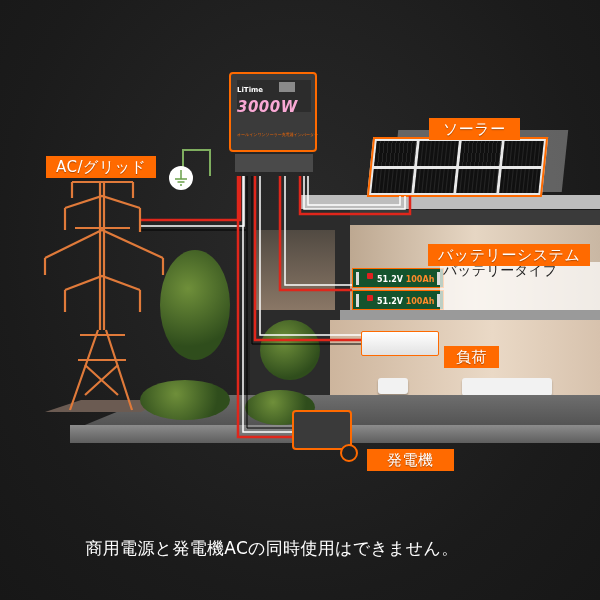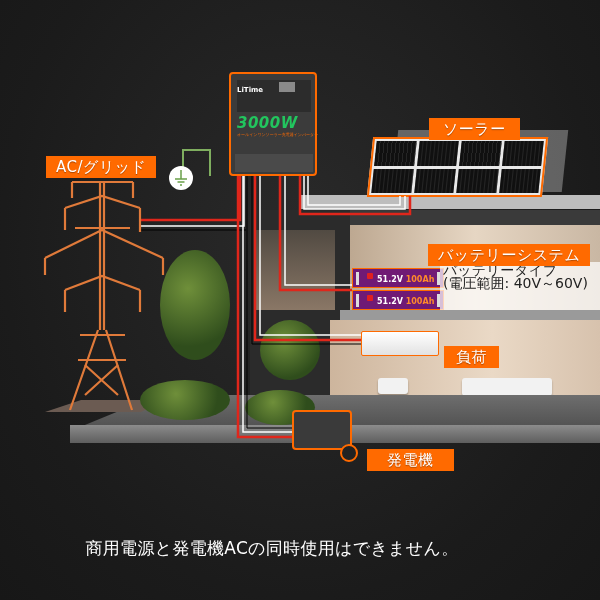--- a/index.html
+++ b/index.html
@@ -28,29 +28,29 @@
     .roof { left: 300px; top: 195px; width: 300px; height: 14px; background: #bdbdbd; }
     .lower-floor { left: 360px; top: 395px; width: 240px; height: 18px; background: #8a7a6b; }
     .sofa { background: #f2f2f2; border-radius: 3px; box-shadow: 0 2px 2px rgba(0,0,0,0.3); }
     
     .tree { border-radius: 50%; background: radial-gradient(circle at 40% 35%, #6f8f3a, #2f4d1c 70%); }
     
     .solar { left: 370px; top: 137px; width: 175px; height: 60px; transform: skewX(-6deg); background: #e8e8e8; border: 2px solid #ff6a00; display: grid; grid-template-columns: repeat(4,1fr); grid-template-rows: repeat(2,1fr); gap: 3px; padding: 2px; box-sizing: border-box; }
     .solar .cell { background: repeating-linear-gradient(90deg,#3d3d3d 0 3px,#8c8c8c 3px 4px), #444; background-blend-mode: multiply; }
     .solar-back { left: 395px; top: 130px; width: 170px; height: 62px; background: #9c9c9c; opacity: 0.55; transform: skewX(-6deg); }
     
-    .inverter { left: 229px; top: 72px; width: 88px; height: 104px; background: #3b3b3b; border: 2px solid #ff6a00; border-radius: 4px; box-sizing: border-box; }
+    .inverter { left: 229px; top: 72px; width: 88px; height: 80px; background: #3b3b3b; border: 2px solid #ff6a00; border-radius: 4px; box-sizing: border-box; }
     .inv-top { left: 6px; top: 6px; width: 74px; height: 32px; background: #2c2c2c; }
     .inv-logo { left: 6px; top: 12px; font-size: 7px; color: #fff; font-weight: bold; }
     .inv-screen { left: 48px; top: 8px; width: 16px; height: 10px; background: #8a8a8a; }
-    .inv-watt { left: 6px; top: 40px; font-size: 15px; color: #22c55e; font-weight: bold; font-style: italic; letter-spacing: 0.5px; }
+    .inv-watt { left: 6px; top: 24px; font-size: 15px; color: #f9a8d4; font-weight: bold; font-style: italic; letter-spacing: 0.5px; }
     .inv-sub { left: 6px; top: 58px; font-size: 4px; color: #ff6a00; white-space: nowrap; }
     .inv-bottom { left: 4px; top: 80px; width: 78px; height: 18px; background: #4a4a4a; }
     
-    .battery { width: 92px; height: 20px; background: #701a75; border: 1.5px solid #ff6a00; box-sizing: border-box; }
+    .battery { width: 92px; height: 20px; background: #14532d; border: 1.5px solid #ff6a00; box-sizing: border-box; }
     .battery .b-red { position: absolute; left: 14px; top: 4px; width: 6px; height: 6px; background: #e02020; border-radius: 1px; }
     .battery .b-text { position: absolute; left: 24px; top: 6px; font-size: 8px; color: #fff; font-weight: bold; white-space: nowrap; }
     .battery .b-text .ah { color: #ff8a2a; }
     .battery .b-handle { position: absolute; top: 3px; width: 3px; height: 13px; background: #ddd; }
     
     .battery-info { left: 440px; top: 262px; width: 160px; height: 48px; background: rgba(255,255,255,0.72); color: #222; font-size: 14px; line-height: 13px; padding: 2px 3px; box-sizing: border-box; }
     
     .ac-unit { left: 361px; top: 331px; width: 78px; height: 25px; background: linear-gradient(#ffffff,#e2e2e2); border: 1.5px solid #ff6a00; box-sizing: border-box; border-radius: 2px; }
     
     .generator { left: 292px; top: 410px; width: 60px; height: 40px; border: 2px solid #ff6a00; border-radius: 4px; background: #3a3a3a; box-sizing: border-box; }
@@ -156,21 +156,20 @@
 </div>
 <div class="abs battery" style="left:352px;top:290px;">
   <span class="b-handle" style="left:3px;"></span>
   <span class="b-red"></span>
   <span class="b-text"><span>51.2V</span> <span class="ah">100Ah</span></span>
   <span class="b-handle" style="right:3px;"></span>
 </div>
 
 <div class="abs battery-info">
   <div>バッテリータイプ</div>
-  <div>(電圧範囲: 40V～60V)</div>
 </div>
 
 <div class="abs ac-unit"></div>
 
 <div class="abs generator"></div>
 <div class="abs gen-wheel"></div>
 
 <div class="label" style="left:46px;top:141px;">AC/グリッド</div>
 <div class="label" style="left:429px;top:103px;padding:0 14px;">ソーラー</div>
 <div class="label" style="left:428px;top:229px;">バッテリーシステム</div>

